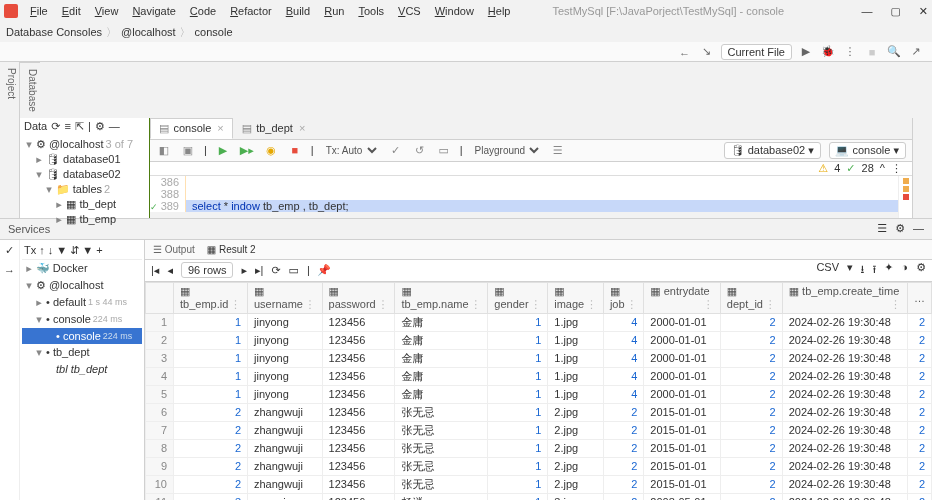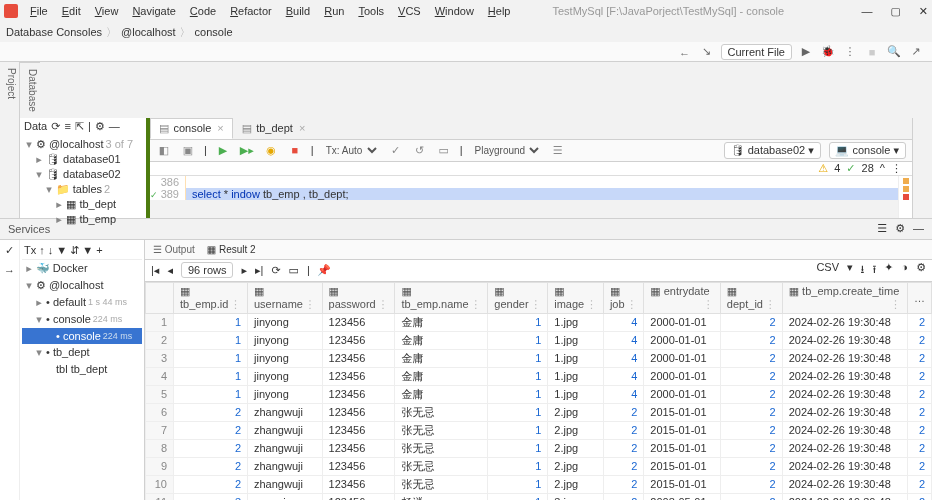--- a/index.html
+++ b/index.html
@@ -62,21 +62,21 @@
 .grid-tb .right{margin-left:auto;display:flex;gap:8px}
 .grid{flex:1;overflow:auto;font-family:Consolas,monospace;font-size:11px}
 .grid table{border-collapse:collapse;width:100%}
 .grid th{background:#f7f7f7;border:1px solid #e0e0e0;padding:2px 6px;font-weight:normal;color:#555;text-align:left;position:sticky;top:0}
 .grid th .filt{color:#bbb;float:right}
 .grid td{border:1px solid #eee;padding:1px 6px;white-space:nowrap}
 .grid td.rn{background:#f7f7f7;color:#888;text-align:right;width:28px}
 .grid td.num{text-align:right;color:#1a67d2}
 .green{color:#4caf50}
 .top-flex{display:flex}
-.db-panel{width:130px;background:#fff;border-right:4px solid #4d7c0f}
+.db-panel{width:130px;background:#fff;border-right:1px solid #4d7c0f}
 </style>
 </head>
 <body>
 
 <div class="titlebar">
   <div class="icon"></div>
   <div class="menu" id="menu">
       <span><u>F</u>ile</span>
       <span><u>E</u>dit</span>
       <span><u>V</u>iew</span>
@@ -176,20 +176,24 @@
         <span>^</span>
         <span>⋮</span>
     </div>
     <div style="display:flex;flex:1">
       <div style="flex:1" id="codelines">
           <div class="gutter-row">
             <div class="line-num">386</div>
             <div class="code-line"></div>
           </div>
           <div class="gutter-row">
+            <div class="line-num">388</div>
+            <div class="code-line"></div>
+          </div>
+          <div class="gutter-row">
             <div class="line-num"><span class="chk">✓</span> 389</div>
             <div class="code-line sel"><span class="kw">select</span> * <span class="kw">indow</span>  tb_emp , tb_dept;</div>
           </div>
         </div>
       <div class="right-gutter">
           <div class="wrn"></div>
           <div class="wrn"></div>
           <div class="err"></div>
         </div>
     </div>
@@ -221,21 +225,21 @@
           <span>⇵</span>
           <span>▼</span>
           <span>+</span>
         </div>
         <div class="tree-item" style="padding-left: 2px;"><span class="arr">▸</span>🐳 Docker</div>
         <div class="tree-item" style="padding-left: 2px;"><span class="arr">▾</span>⚙ @localhost</div>
         <div class="tree-item" style="padding-left: 12px;"><span class="arr">▸</span>• default <span class="meta">1 s 44 ms</span></div>
         <div class="tree-item" style="padding-left: 12px;"><span class="arr">▾</span>• console <span class="meta">224 ms</span></div>
         <div class="tree-item hl" style="padding-left: 22px;"><span class="arr"></span>• console <span class="meta">224 ms</span></div>
         <div class="tree-item" style="padding-left: 12px;"><span class="arr">▾</span>• tb_dept</div>
-        <div class="tree-item" style="padding-left: 22px;"><span class="arr"></span>tbl tb_dept</div>
+        <div class="tree-item" style="padding-left: 22px; font-style: italic;"><span class="arr"></span>tbl tb_dept</div>
       </div>
   </div>
   <div class="serv-right">
     <div class="serv-tabs" id="stabs">
         <div class="stab">☰ Output</div>
         <div class="stab active">▦ Result 2</div>
       </div>
     <div class="grid-tb">
       <span>|◂</span>
       <span>◂</span>

